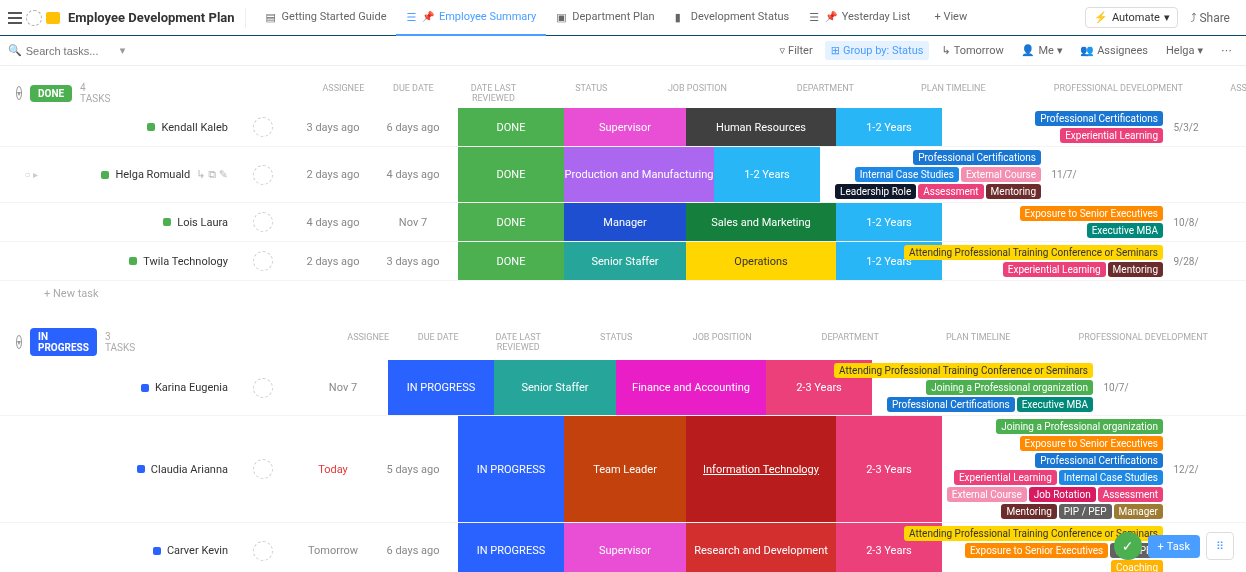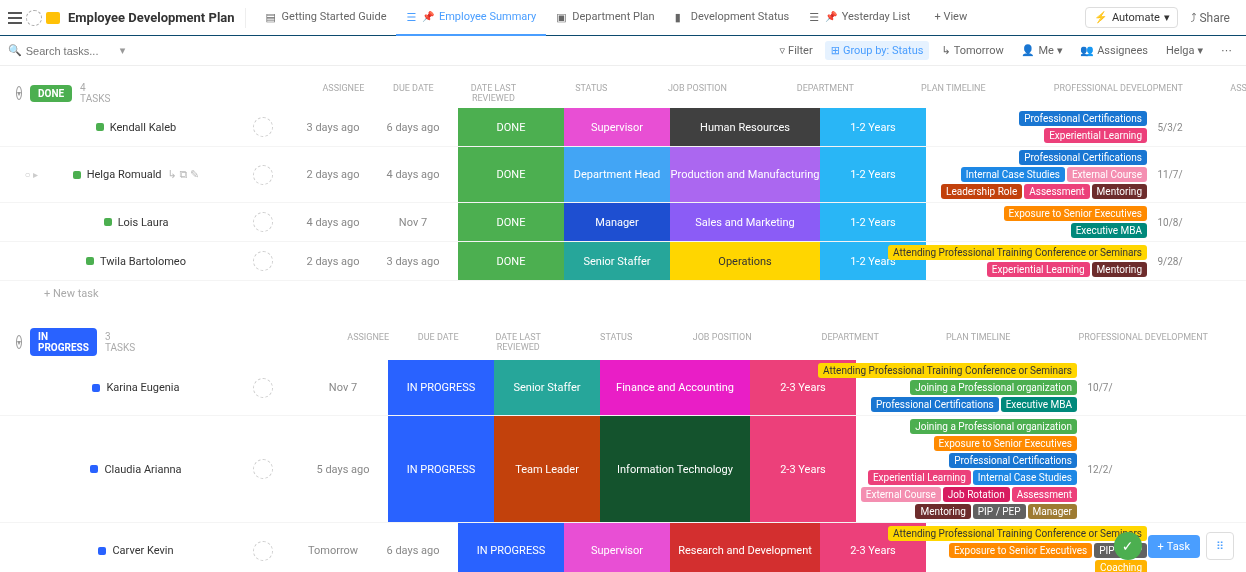--- a/index.html
+++ b/index.html
@@ -38,30 +38,30 @@
 .ch.rev{width:90px}
 .ch.status{width:106px}
 .ch.jp{width:106px}
 .ch.dept{width:150px}
 .ch.pt{width:106px}
 .ch.pd{width:224px}
 .ch.asm{width:40px}
 .row{display:flex;align-items:stretch;min-height:34px;border-bottom:1px solid #f4f4f4}
 .rowctrl{width:38px;display:flex;align-items:center;justify-content:flex-end;gap:3px;color:#ccc;font-size:10px}
 .cell{display:flex;align-items:center;justify-content:center;font-size:11px}
-.cell.name{width:190px;justify-content:center;gap:6px;padding-left:6px}
+.cell.name{width:190px;justify-content:flex-end;gap:6px;padding-left:6px}
 .sq{width:8px;height:8px;border-radius:2px}
 .cell.assignee{width:70px}
 .avatar{width:20px;height:20px;border:1px dashed #ccc;border-radius:50%}
 .cell.due{width:70px;color:#888}
 .cell.due.overdue{color:#e53935}
 .cell.rev{width:90px;color:#888}
 .cell.status,.cell.jp,.cell.dept,.cell.pt{color:#fff;font-size:11px}
 .cell.status{width:106px}
-.cell.jp{width:106px}
+.cell.jp{width:122px}
 .cell.dept{width:150px}
 .cell.pt{width:106px}
 .cell.pd{width:224px;flex-wrap:wrap;gap:2px;padding:3px;justify-content:flex-end}
 .tag{padding:2px 5px;border-radius:3px;font-size:10px;color:#fff;white-space:nowrap}
 .cell.asm{width:40px;color:#888;font-size:10px}
 .newtask{padding:6px 44px;font-size:11px;color:#aaa}
 .rowactions{color:#bbb;font-size:11px;display:flex;gap:5px}
 .float-btns{position:fixed;bottom:12px;right:12px;display:flex;gap:6px;align-items:center}
 .fbtn-round{width:28px;height:28px;border-radius:50%;background:#4caf50;color:#fff;display:flex;align-items:center;justify-content:center;font-size:14px}
 .fbtn-task{background:#4a9eff;color:#fff;padding:5px 10px;border-radius:4px;font-size:11px;display:flex;align-items:center;gap:3px}
@@ -170,60 +170,59 @@
         <span class="sq" style="background:#4caf50"></span>
         <span>Helga Romuald</span>
         <span class="rowactions">↳ ⧉ ✎</span>
       </div>
       <div class="cell assignee">
           <div class="avatar"></div>
         </div>
       <div class="cell due ">2 days ago</div>
       <div class="cell rev">4 days ago</div>
       <div class="cell status" style="background:#4caf50">DONE</div>
-      <div class="cell jp" style="background:#42a5f5">Department Head</div>
       <div class="cell dept" style="background:#ab67f0;">Production and Manufacturing</div>
       <div class="cell pt" style="background:#29b6f6">1-2 Years</div>
       <div class="cell pd">
           <span class="tag" style="background:#1976d2;">Professional Certifications</span>
           <span class="tag" style="background:#1e88e5;">Internal Case Studies</span>
           <span class="tag" style="background:#f48fb1;">External Course</span>
-          <span class="tag" style="background:#c2410c;">Leadership Role</span>
+          <span class="tag" style="background:#0f172a;">Leadership Role</span>
           <span class="tag" style="background:#ec407a;">Assessment</span>
           <span class="tag" style="background:#6d2c2c;">Mentoring</span>
         </div>
       <div class="cell asm">11/7/</div>
     </div>
       <div class="row">
       <div class="rowctrl"></div>
       <div class="cell name">
         <span class="sq" style="background:#4caf50"></span>
         <span>Lois Laura</span>
 
       </div>
       <div class="cell assignee">
           <div class="avatar"></div>
         </div>
       <div class="cell due ">4 days ago</div>
       <div class="cell rev">Nov 7</div>
       <div class="cell status" style="background:#4caf50">DONE</div>
       <div class="cell jp" style="background:#1e4fd1">Manager</div>
-      <div class="cell dept" style="background:#8b5cf6;">Sales and Marketing</div>
+      <div class="cell dept" style="background:#15803d;">Sales and Marketing</div>
       <div class="cell pt" style="background:#29b6f6">1-2 Years</div>
       <div class="cell pd">
           <span class="tag" style="background:#ff8a00;">Exposure to Senior Executives</span>
           <span class="tag" style="background:#00897b;">Executive MBA</span>
         </div>
       <div class="cell asm">10/8/</div>
     </div>
       <div class="row">
       <div class="rowctrl"></div>
       <div class="cell name">
         <span class="sq" style="background:#4caf50"></span>
-        <span>Twila Bartolomeo</span>
+        <span>Twila Technology</span>
 
       </div>
       <div class="cell assignee">
           <div class="avatar"></div>
         </div>
       <div class="cell due ">2 days ago</div>
       <div class="cell rev">3 days ago</div>
       <div class="cell status" style="background:#4caf50">DONE</div>
       <div class="cell jp" style="background:#26a69a">Senior Staffer</div>
       <div class="cell dept" style="background:#ffd600;color:#333">Operations</div>
@@ -282,24 +281,25 @@
       <div class="row">
       <div class="rowctrl"></div>
       <div class="cell name">
         <span class="sq" style="background:#2962ff"></span>
         <span>Claudia Arianna</span>
 
       </div>
       <div class="cell assignee">
           <div class="avatar"></div>
         </div>
+      <div class="cell due overdue">Today</div>
       <div class="cell rev">5 days ago</div>
       <div class="cell status" style="background:#2962ff">IN PROGRESS</div>
       <div class="cell jp" style="background:#c2410c">Team Leader</div>
-      <div class="cell dept" style="background:#14532d;">Information Technology</div>
+      <div class="cell dept" style="background:#b91c1c;text-decoration:underline;">Information Technology</div>
       <div class="cell pt" style="background:#ec407a">2-3 Years</div>
       <div class="cell pd">
           <span class="tag" style="background:#4caf50;">Joining a Professional organization</span>
           <span class="tag" style="background:#ff8a00;">Exposure to Senior Executives</span>
           <span class="tag" style="background:#1976d2;">Professional Certifications</span>
           <span class="tag" style="background:#ec407a;">Experiential Learning</span>
           <span class="tag" style="background:#1e88e5;">Internal Case Studies</span>
           <span class="tag" style="background:#f48fb1;">External Course</span>
           <span class="tag" style="background:#d81b60;">Job Rotation</span>
           <span class="tag" style="background:#ec407a;">Assessment</span>

